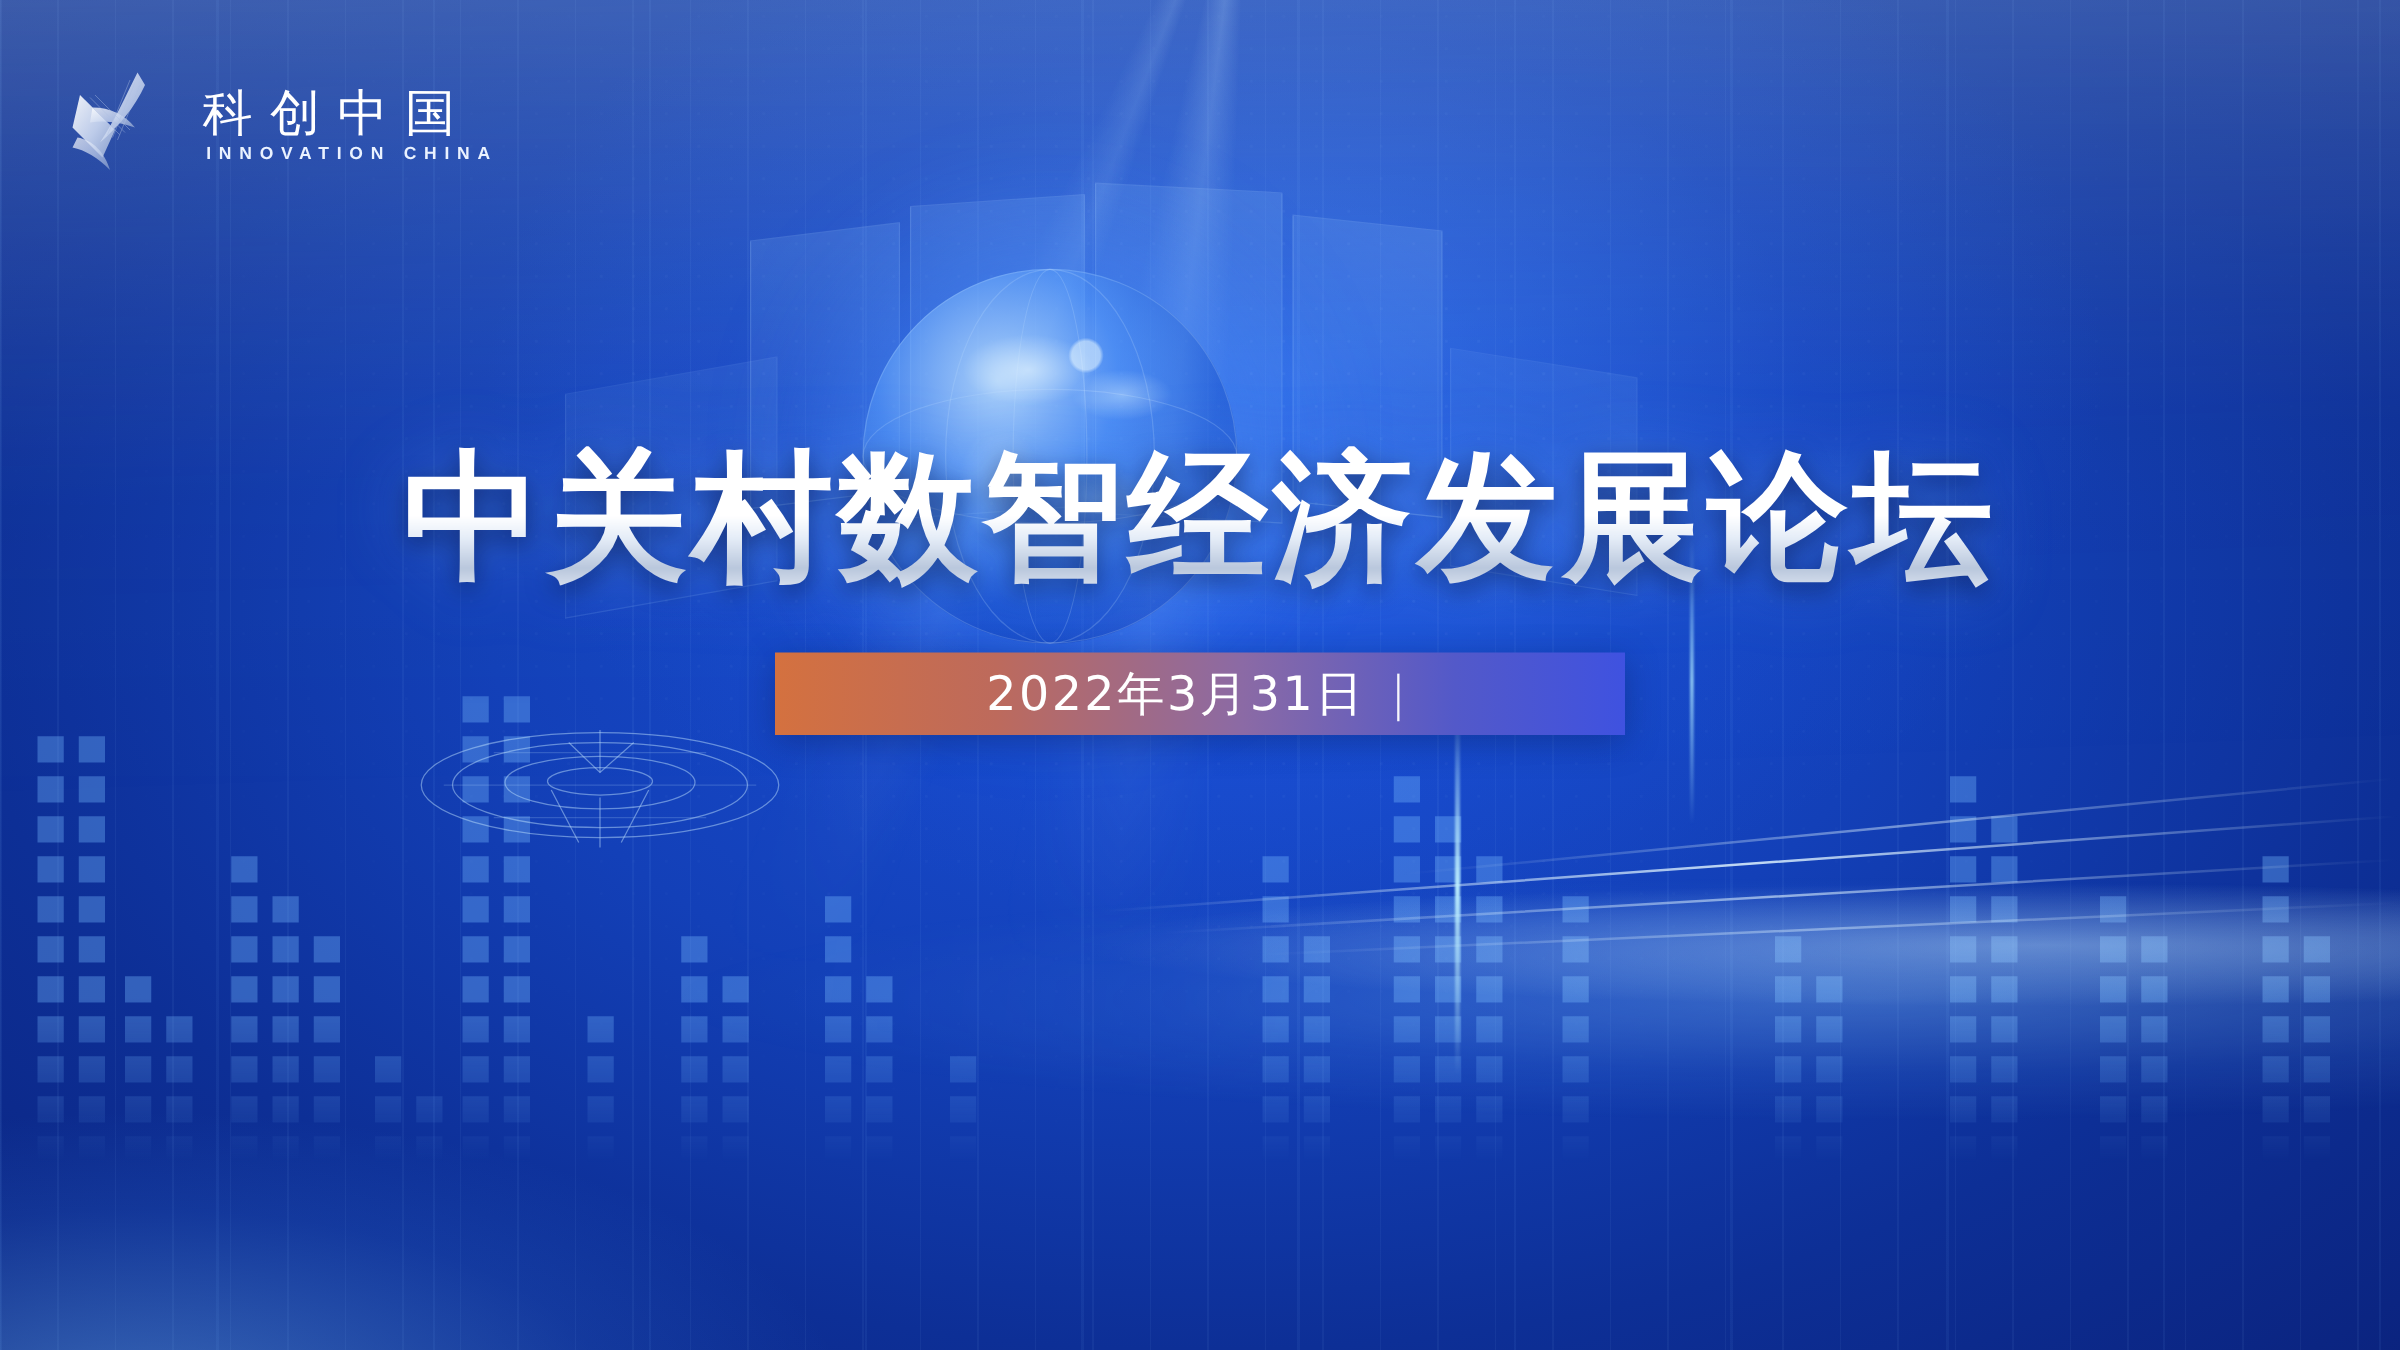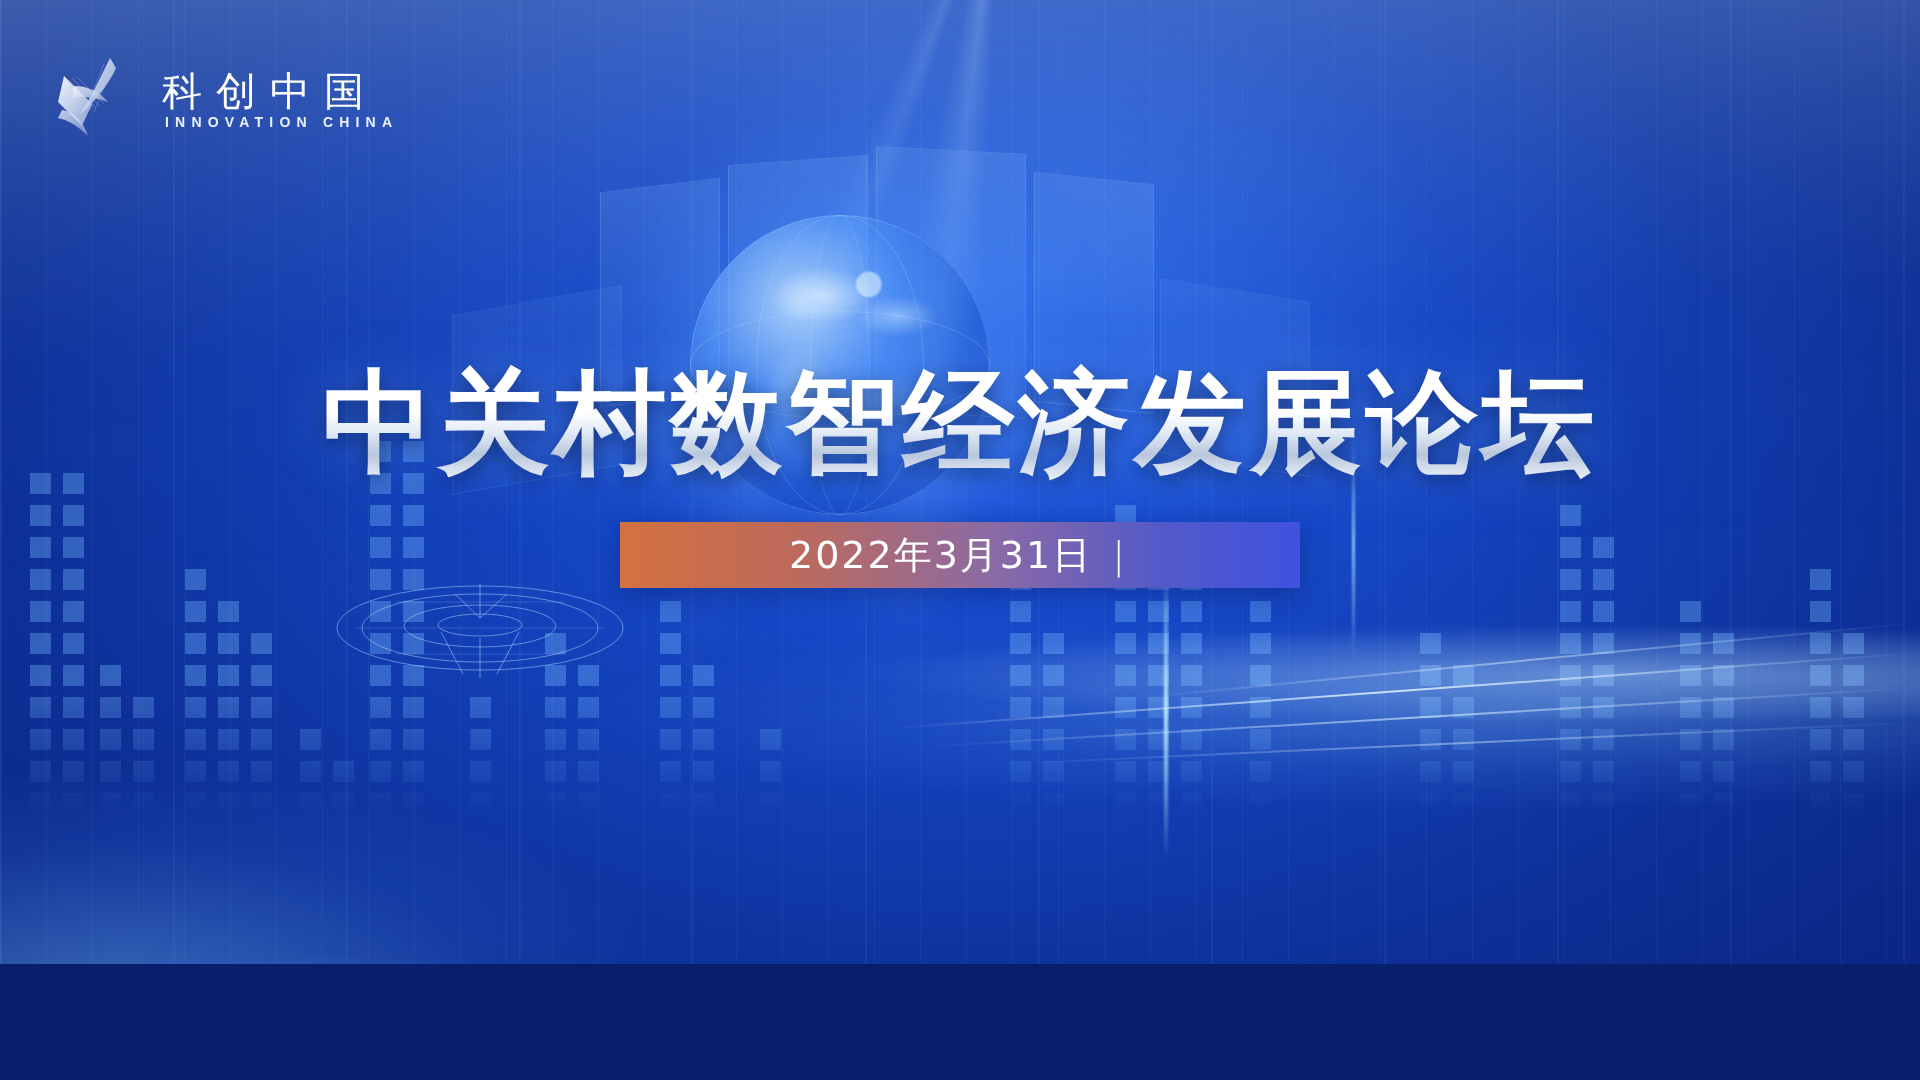--- a/index.html
+++ b/index.html
@@ -1,19 +1,19 @@
 <!DOCTYPE html>
 <html lang="zh"><head>
 <meta charset="utf-8">
 <title>中关村数智经济发展论坛</title>
 <style>
   html,body{margin:0;padding:0;background:#0a1f6b;}
   *{box-sizing:border-box;}
   .stage{
-    position:relative;width:1920px;height:964px;overflow:hidden;
+    position:relative;width:1920px;height:1080px;overflow:hidden;
     font-family:"Liberation Sans","DejaVu Sans",sans-serif;
     background:
       radial-gradient(ellipse 900px 620px at 54% 28%, rgba(60,130,255,.55) 0%, rgba(30,85,220,.25) 45%, rgba(0,0,0,0) 72%),
       radial-gradient(ellipse 1500px 900px at 50% 45%, #1a50d8 0%, #1340b8 38%, #0d2f96 66%, #0a2078 100%),
       linear-gradient(160deg,#0a1c72 0%,#123ead 40%,#0c2a92 75%,#081a63 100%);
   }
 
   
   .layer{position:absolute;inset:0;pointer-events:none;}
 
@@ -130,21 +130,21 @@
   .logo-en{
     font-size:14px;letter-spacing:6.2px;color:#eaf2ff;line-height:1;font-weight:700;
     white-space:nowrap;padding-left:3px;
   }
 
   
   .title{
     position:absolute;left:50%;top:282px;transform:translateX(-50%);
     white-space:nowrap;font-size:112px;line-height:1.18;font-weight:700;
     letter-spacing:4px;
-    font-family:Liberation Sans, sans-serif;
+    font-family:Liberation Mono, monospace;
     background:linear-gradient(180deg,#ffffff 0%,#ffffff 42%,#e4ecf7 56%,#b9c7dc 74%,#e8eef8 92%,#ffffff 100%);
     -webkit-background-clip:text;background-clip:text;color:transparent;
     -webkit-text-fill-color:transparent;
     filter:drop-shadow(0 6px 10px rgba(2,14,60,.55)) drop-shadow(0 0 26px rgba(120,180,255,.35));
   }
 
   
   .banner{
     position:absolute;left:50%;top:522px;transform:translateX(-50%);
     height:66px;min-width:680px;padding:0 46px;

